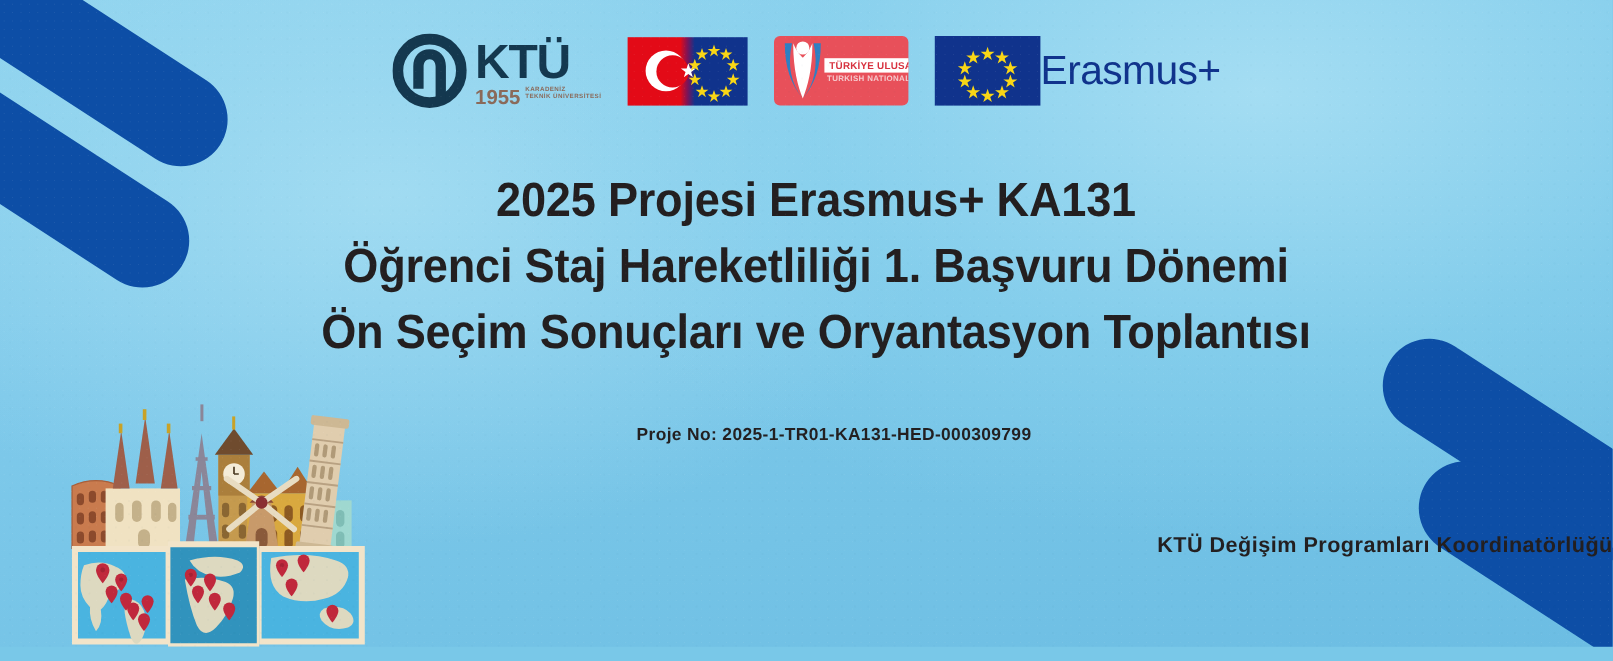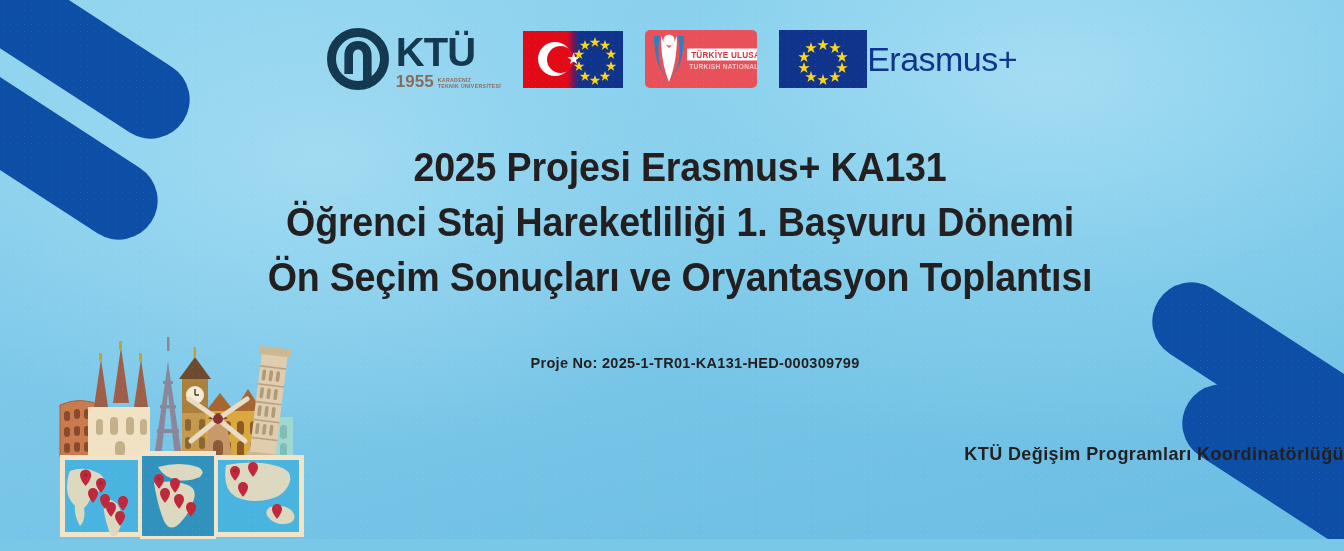--- a/index.html
+++ b/index.html
@@ -42,21 +42,21 @@
   .logo{display:flex;align-items:center;}
 
   
   .ktu{display:flex;align-items:flex-end;gap:7px;}
   .ktu-mark{width:62px;height:62px;flex:0 0 auto;}
   .ktu-word{display:flex;flex-direction:column;align-items:flex-start;line-height:1;}
   .ktu-big{
     font-size:40px;font-weight:700;letter-spacing:-1px;color:#14384f;
     font-family:"Liberation Sans", sans-serif;
   }
-  .ktu-sub{display:flex;align-items:flex-end;gap:4px;margin-top:1px;}
+  .ktu-sub{display:flex;align-items:flex-start;gap:4px;margin-top:1px;}
   .ktu-1955{font-size:17px;font-weight:700;color:#8a6a5a;letter-spacing:0px;}
   .ktu-univ{display:flex;flex-direction:column;line-height:1.15;}
   .ktu-univ span{font-size:5.2px;font-weight:700;letter-spacing:.35px;color:#8a6a5a;white-space:nowrap;}
 
   
   .flag-combo{
     width:100px;height:57px;position:relative;overflow:hidden;
     background:linear-gradient(90deg,#e30a17 0%,#e30a17 44%,#7b1458 50%,#10338c 56%,#10338c 100%);
   }
   .crescent{

